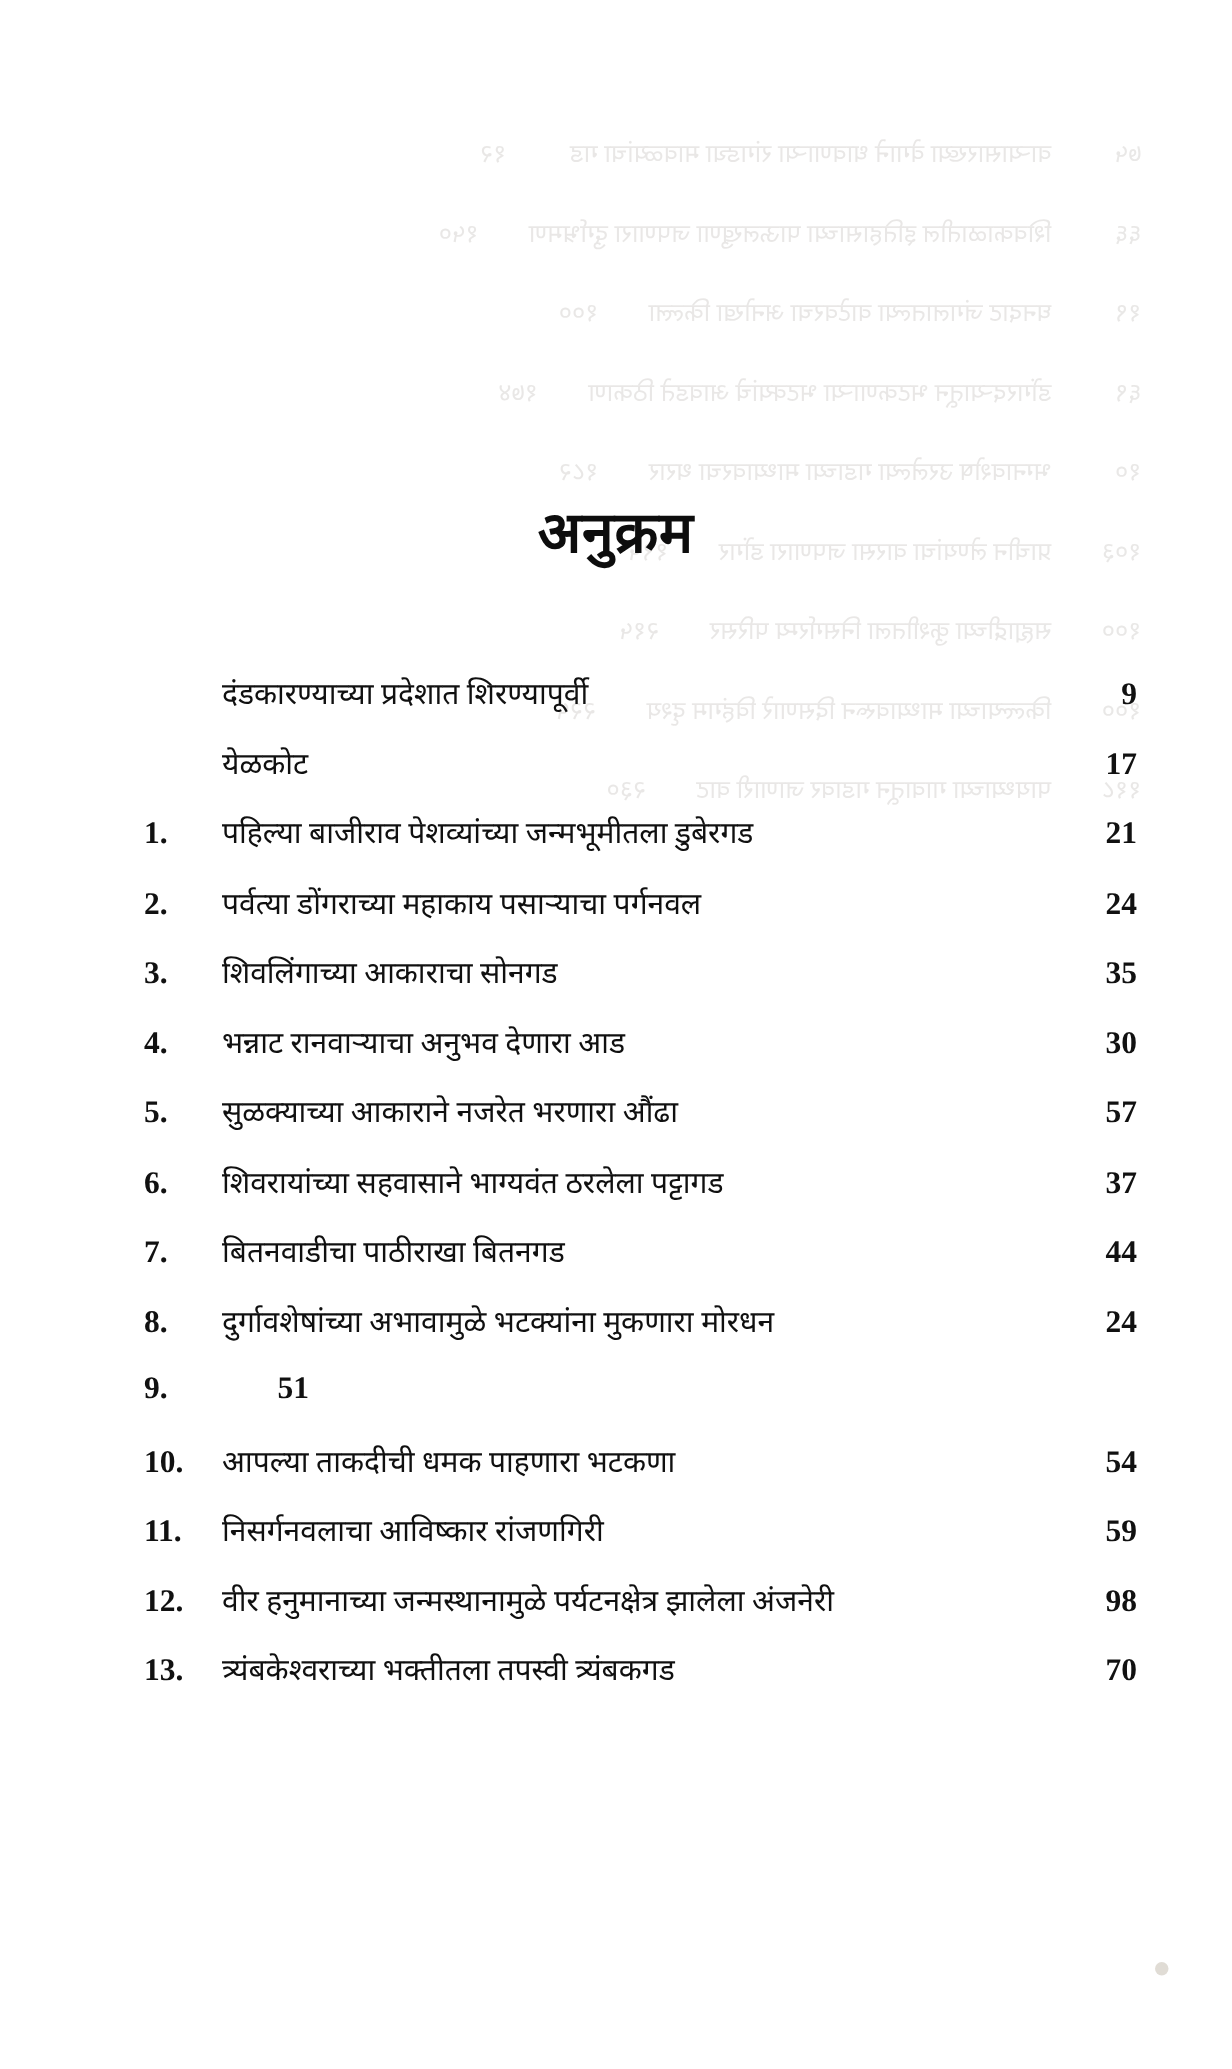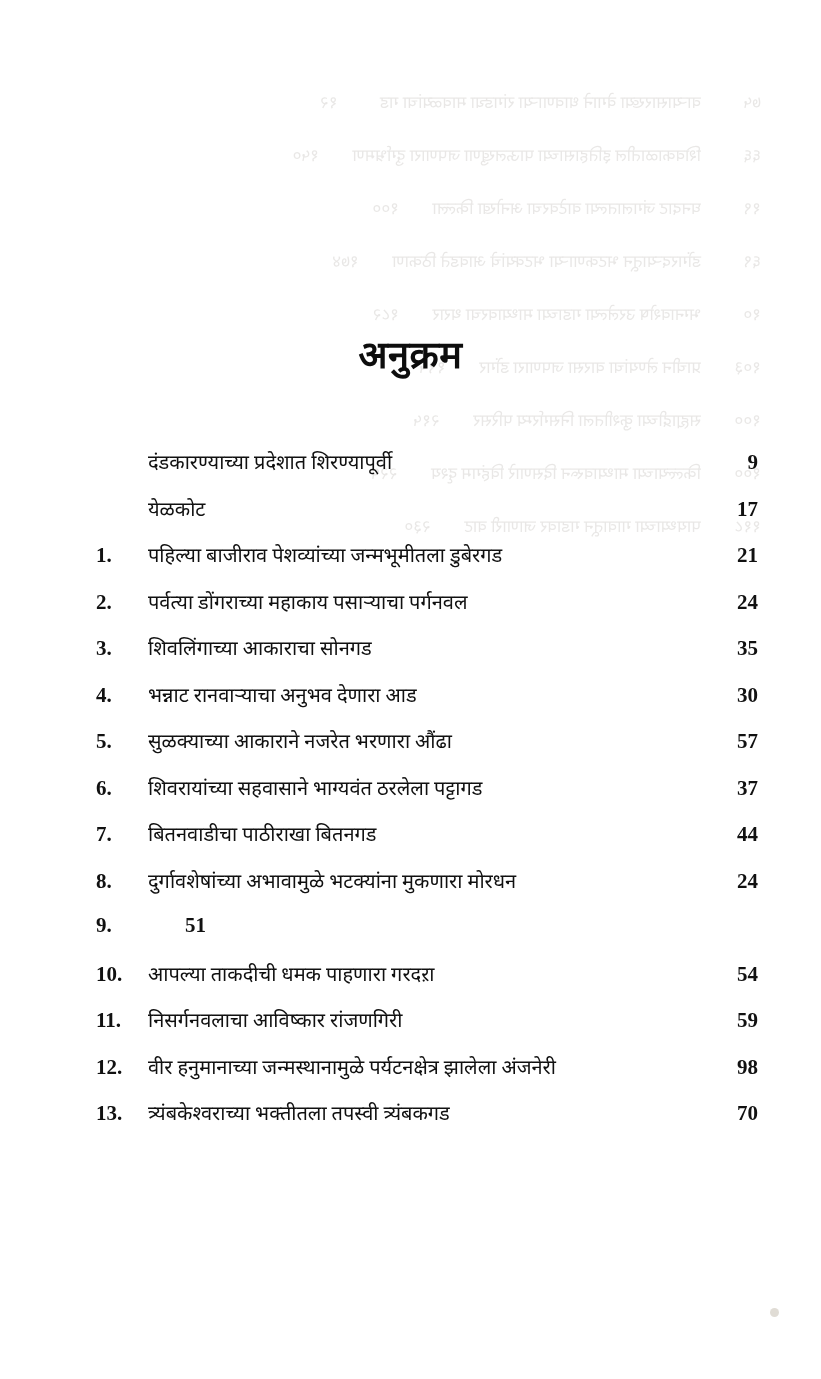--- a/index.html
+++ b/index.html
@@ -223,21 +223,21 @@
       <span class="toc-page">24</span>
     </div>
 
     <div class="toc-row">
       <span class="toc-num">9.</span>
       <span class="toc-page">51</span>
     </div>
 
     <div class="toc-row">
       <span class="toc-num">10.</span>
-      <span class="toc-title">आपल्या ताकदीची धमक पाहणारा गरदऱा</span>
+      <span class="toc-title">आपल्या ताकदीची धमक पाहणारा भटकणा</span>
       <span class="toc-page">54</span>
     </div>
 
     <div class="toc-row">
       <span class="toc-num">11.</span>
       <span class="toc-title">निसर्गनवलाचा आविष्कार रांजणगिरी</span>
       <span class="toc-page">59</span>
     </div>
 
     <div class="toc-row">

